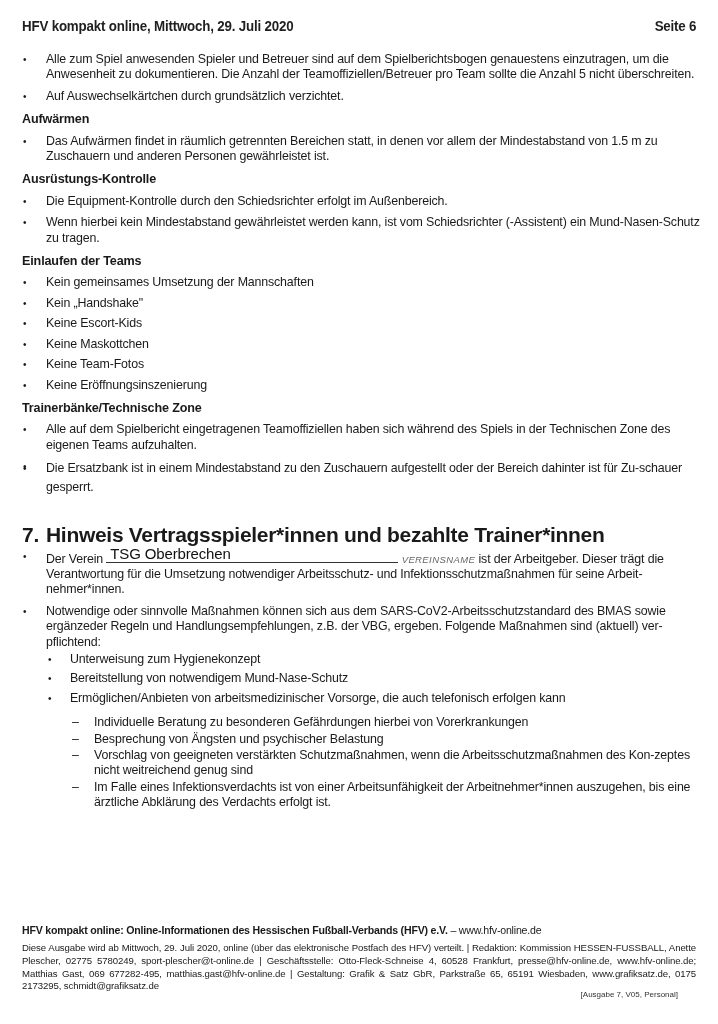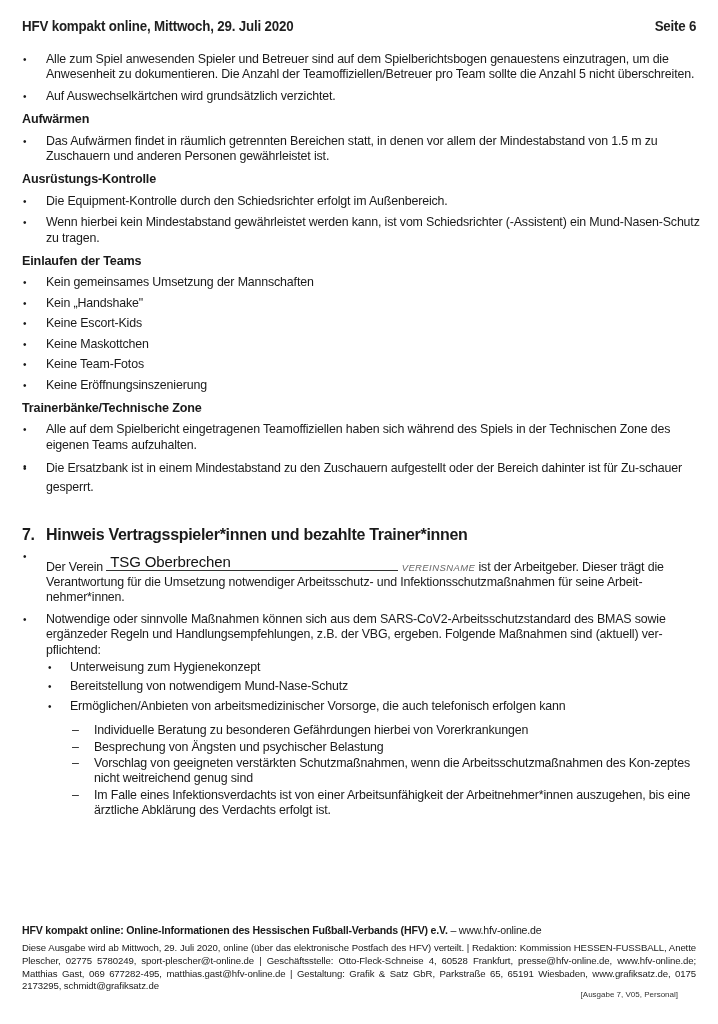--- a/index.html
+++ b/index.html
@@ -13,24 +13,24 @@
          font-size: 14.5px; font-weight: bold; color: #1f1f1f; letter-spacing: -0.2px; }
   .hdr span { transform: scaleX(0.92); transform-origin: left center; display: inline-block; }
   .hdr .right { transform-origin: right center; }
 
   .content { position: absolute; left: 22px; right: 18px; top: 52px; font-size: 12.4px; line-height: 15.4px; letter-spacing: -0.15px; }
   .item { position: relative; padding-left: 24px; margin-bottom: 6px; }
   .item .bul { position: absolute; left: 1px; top: 0; font-size: 10px; }
   .h { font-weight: bold; font-size: 12.6px; margin: 8px 0 6px 0; }
   .short .item { margin-bottom: 5px; }
 
-  .sec { font-weight: bold; font-size: 16px; letter-spacing: -0.3px; margin-top: 30px; margin-bottom: 6px; color: #1a1a1a; }
+  .sec { font-weight: bold; font-size: 21px; letter-spacing: -0.3px; margin-top: 30px; margin-bottom: 6px; color: #1a1a1a; }
   .sec .num { display: inline-block; width: 24px; }
 
-  .fill { display: inline-block; width: 292px; border-bottom: 1px solid #333; position: relative; height: 13px; vertical-align: baseline; margin-top: 8px; }
+  .fill { display: inline-block; width: 292px; border-bottom: 1px solid #333; position: relative; height: 13px; vertical-align: baseline; }
   .fill .val { position: absolute; left: 4px; bottom: 0px; font-size: 15px; font-family: "Liberation Sans", sans-serif; color: #111; }
   .hint { font-style: italic; font-size: 9.5px; color: #666; letter-spacing: 0.4px; }
 
   .sub { position: relative; padding-left: 48px; margin-bottom: 4px; }
   .sub .bul { position: absolute; left: 26px; font-size: 10px; }
   .dash { position: relative; padding-left: 72px; margin-bottom: 1px; }
   .dash .bul { position: absolute; left: 50px; }
   .dashgroup { margin-top: 9px; }
 
   .footer { position: absolute; left: 22px; right: 22px; top: 890px; margin-top: 34px; }
@@ -46,21 +46,21 @@
 
   <div class="hdr">
     <span>HFV kompakt online, Mittwoch, 29. Juli 2020</span>
     <span class="right">Seite 6</span>
   </div>
 
   <div class="content">
 
     <div>
       <div class="item"><span class="bul">•</span><span>Alle zum Spiel anwesenden Spieler und Betreuer sind auf dem Spielberichtsbogen genauestens einzutragen, um die Anwesenheit zu dokumentieren. Die Anzahl der Teamoffiziellen/Betreuer pro Team sollte die Anzahl 5 nicht überschreiten.</span></div>
-      <div class="item"><span class="bul">•</span><span>Auf Auswechselkärtchen wird grundsätzlich verzichtet.</span></div>
+      <div class="item"><span class="bul">•</span><span>Auf Auswechselkärtchen durch grundsätzlich verzichtet.</span></div>
     </div>
 
     <div>
       <div class="h">Aufwärmen</div>
       <div class="item"><span class="bul">•</span><span>Das Aufwärmen findet in räumlich getrennten Bereichen statt, in denen vor allem der Mindestabstand von 1.5 m zu Zuschauern und anderen Personen gewährleistet ist.</span></div>
     </div>
 
     <div>
       <div class="h">Ausrüstungs-Kontrolle</div>
       <div class="item"><span class="bul">•</span><span>Die Equipment-Kontrolle durch den Schiedsrichter erfolgt im Außenbereich.</span></div>

